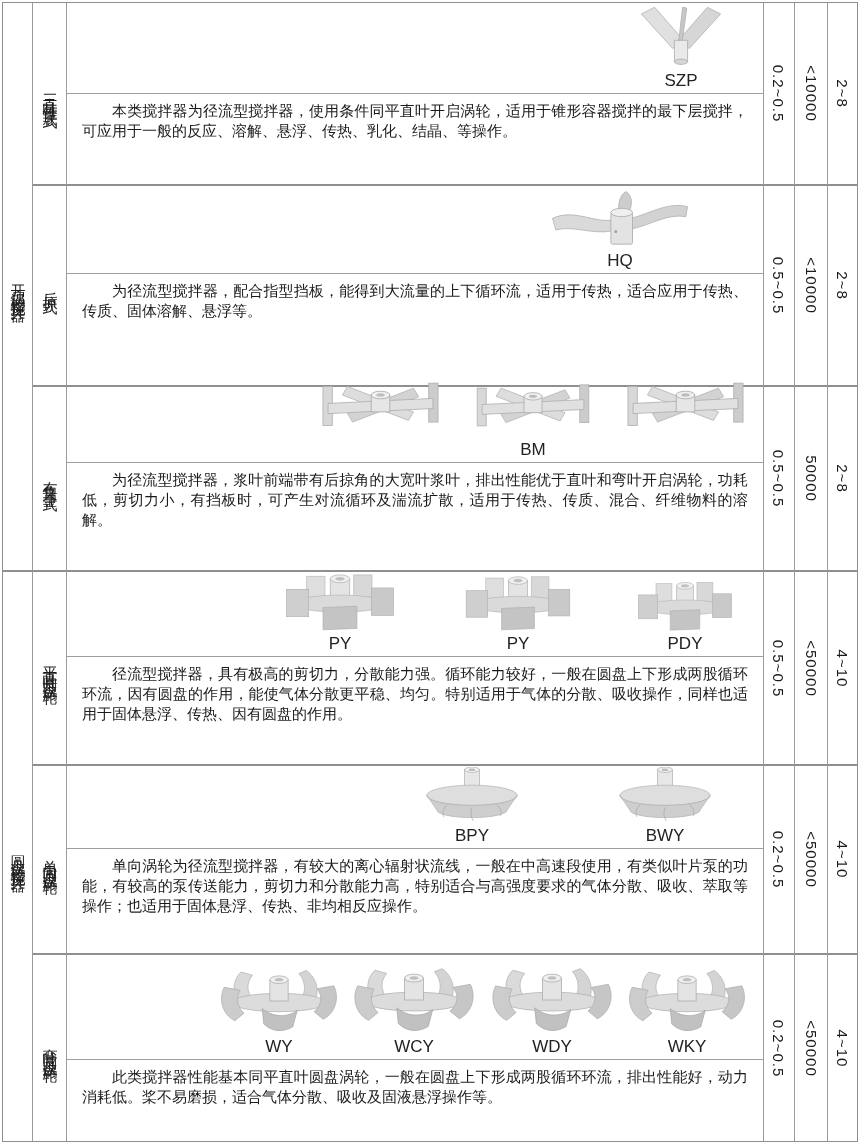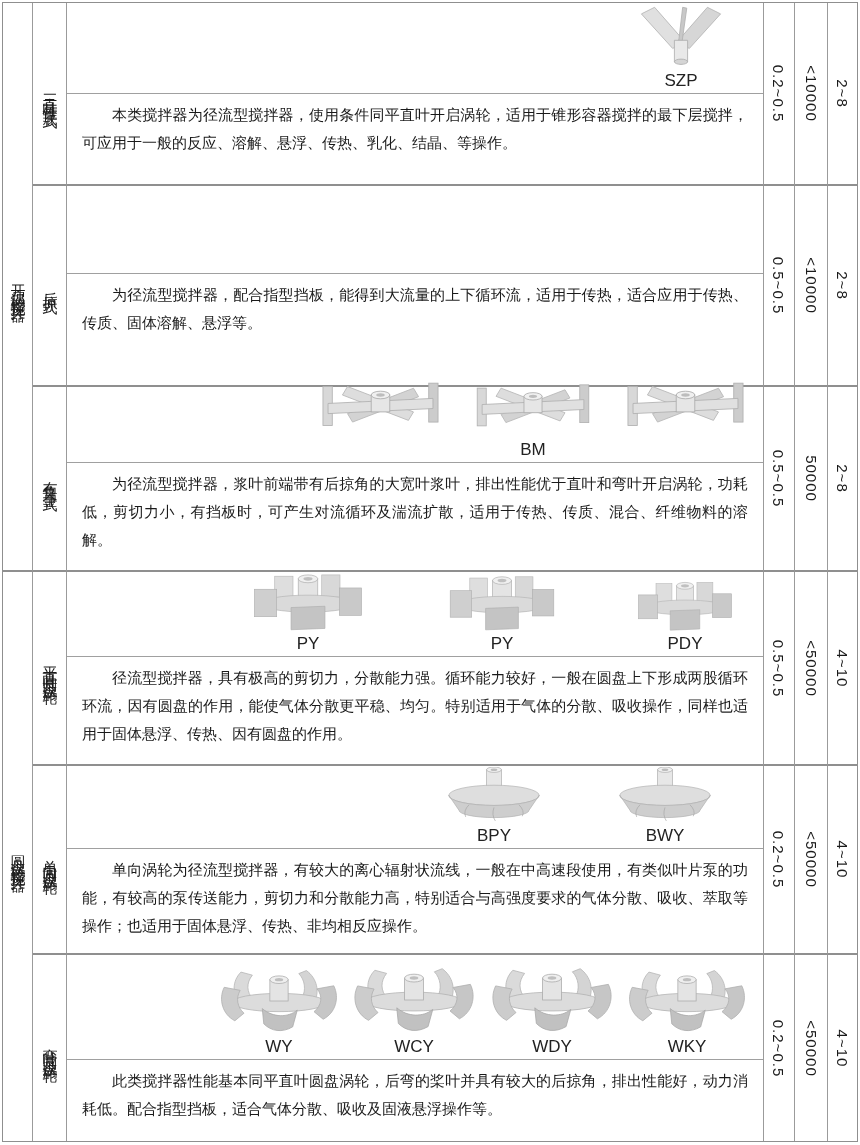--- a/index.html
+++ b/index.html
@@ -22,21 +22,21 @@
     writing-mode:vertical-rl;text-orientation:upright;
     font-size:15px;letter-spacing:4px;color:#1a1a1a;white-space:nowrap;
   }
   
   .scell{display:flex;align-items:center;justify-content:center;overflow:hidden;}
   .rtext{transform:rotate(90deg);white-space:nowrap;font-size:15px;letter-spacing:1px;color:#1a1a1a;}
   
   .main{display:flex;flex-direction:column;}
   .imgzone{flex:1 1 auto;display:flex;align-items:flex-end;padding:0 10px 2px 10px;min-height:0;}
   .txtzone{flex:0 0 auto;border-top:1px solid #a0a0a0;padding:7px 15px 0 15px;}
-  .txtzone p{margin:0;font-size:15px;line-height:28px;text-align:justify;text-indent:2em;color:#1a1a1a;}
+  .txtzone p{margin:0;font-size:15px;line-height:20px;text-align:justify;text-indent:2em;color:#1a1a1a;}
   .tz1{height:91px;}.tz2{height:112px;}.tz3{height:108px;}
   .tz4{height:108px;}.tz5{height:105px;}.tz6{height:82px;}
   .figs{display:flex;align-items:flex-end;width:100%;}
   .fig{display:flex;flex-direction:column;align-items:center;}
   .mlabel{font-size:17px;color:#222;margin-top:1px;line-height:20px;}
   .center{justify-content:flex-end;}
   .hidden-defs{position:absolute;width:0;height:0;overflow:hidden;}
 </style>
 </head>
 <body>
@@ -148,20 +148,26 @@
   <div class="c scell last-col" style="grid-area:1/6">
       <span class="rtext">2~8</span>
     </div>
 
   <div class="c vcell" style="grid-area:2/2">
     <span class="vtext">后掠式</span>
   </div>
   <div class="c main" style="grid-area:2/3">
     <div class="imgzone">
       <div class="figs center" style="gap:36px;transform:translateX(-58px)">
+        <div class="fig">
+          <svg width="150" height="60">
+              <use href="#imp-hq"></use>
+            </svg>
+          <span class="mlabel">HQ</span>
+        </div>
       </div>
     </div>
     <div class="txtzone tz2">
       <p>为径流型搅拌器，配合指型挡板，能得到大流量的上下循环流，适用于传热，适合应用于传热、传质、固体溶解、悬浮等。</p>
     </div>
   </div>
   <div class="c scell" style="grid-area:2/4">
       <span class="rtext">0.5~0.5</span>
     </div>
   <div class="c scell" style="grid-area:2/5">
@@ -205,21 +211,21 @@
     </div>
   <div class="c scell last-col" style="grid-area:3/6">
       <span class="rtext">2~8</span>
     </div>
 
   <div class="c vcell" style="grid-area:4/2">
     <span class="vtext">平直叶圆盘涡轮</span>
   </div>
   <div class="c main" style="grid-area:4/3">
     <div class="imgzone">
-      <div class="figs center" style="gap:40px">
+      <div class="figs center" style="gap:24px">
         <div class="fig">
           <svg width="158" height="62">
               <use href="#imp-py"></use>
             </svg>
           <span class="mlabel">PY</span>
         </div>
         <div class="fig">
           <svg width="150" height="60">
               <use href="#imp-py"></use>
             </svg>
@@ -245,21 +251,21 @@
     </div>
   <div class="c scell last-col" style="grid-area:4/6">
       <span class="rtext">4~10</span>
     </div>
 
   <div class="c vcell" style="grid-area:5/2">
     <span class="vtext">单向圆盘涡轮</span>
   </div>
   <div class="c main" style="grid-area:5/3">
     <div class="imgzone">
-      <div class="figs center" style="gap:38px;transform:translateX(-25px)">
+      <div class="figs center" style="gap:60px;transform:translateX(-25px)">
         <div class="fig">
           <svg width="140" height="58">
               <use href="#imp-bpy"></use>
             </svg>
           <span class="mlabel">BPY</span>
         </div>
         <div class="fig">
           <svg width="126" height="58">
               <use href="#imp-bpy"></use>
             </svg>
@@ -307,21 +313,21 @@
         </div>
         <div class="fig">
           <svg width="132" height="70">
               <use href="#imp-wy"></use>
             </svg>
           <span class="mlabel">WKY</span>
         </div>
       </div>
     </div>
     <div class="txtzone tz6">
-      <p>此类搅拌器性能基本同平直叶圆盘涡轮，后弯的桨叶并具有较大的后掠角，排出性能好，动力消耗低。配合指型挡板，适合气体分散、吸收及固液悬浮操作等。</p>
+      <p>此类搅拌器性能基本同平直叶圆盘涡轮，一般在圆盘上下形成两股循环环流，排出性能好，动力消耗低。桨不易磨损，适合气体分散、吸收及固液悬浮操作等。</p>
     </div>
   </div>
   <div class="c scell last-row" style="grid-area:6/4">
       <span class="rtext">0.2~0.5</span>
     </div>
   <div class="c scell last-row" style="grid-area:6/5">
       <span class="rtext">&lt;50000</span>
     </div>
   <div class="c scell last-row last-col" style="grid-area:6/6">
       <span class="rtext">4~10</span>

